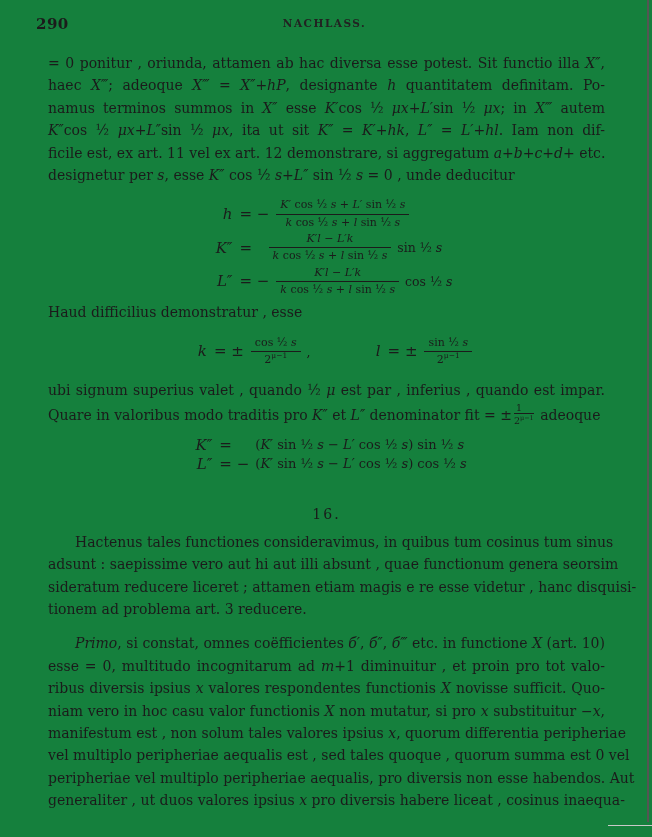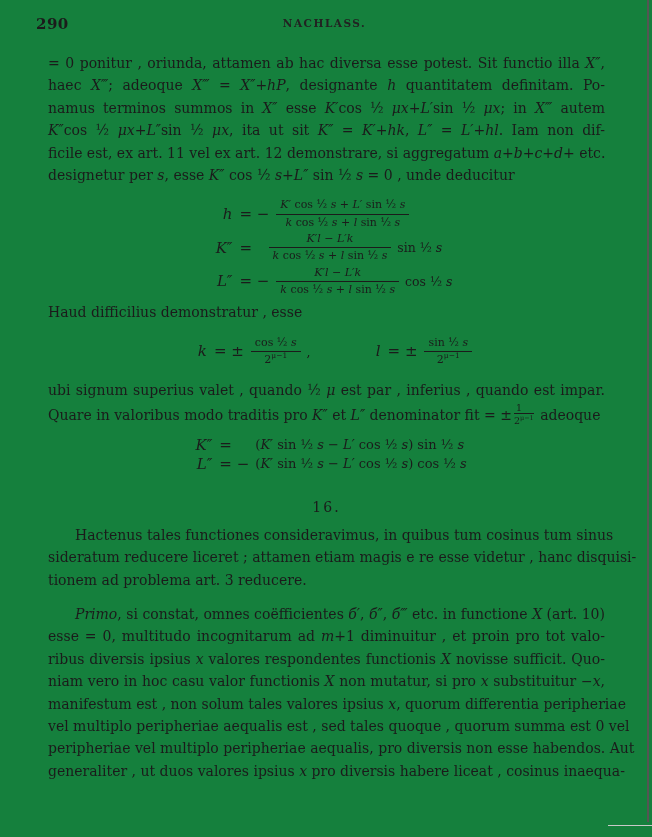--- a/index.html
+++ b/index.html
@@ -67,21 +67,21 @@
   .ifrac .num { display: block; border-bottom: 1px solid #1b1b1b; padding: 0 2px; }
   .ifrac .den { display: block; padding-top: 1px; }
 
   .feq { margin: 9px auto 4px auto; }
   .feq .eqrow { margin: 1px 0; }
   .feq .elhs { min-width: 26px; }
   .feq .erel2 { font-size: 15px; display: inline-block; width: 36px; white-space: pre; }
   .feq .ebody { font-size: 13px; }
 
   .section-number {
-    margin-top: 25px; text-align: center;
+    margin-top: 32px; text-align: center;
     font-size: 14px; letter-spacing: 2px; height: 18px; line-height: 18px;
   }
   .p2 { margin-top: 8px; }
 </style>
 </head>
 <body>
 
 <div class="page">
   <div class="scan-border"></div>
   <div class="scan-bottom"></div>
@@ -171,20 +171,21 @@
         <span class="elhs"><span class="i">L″</span></span>
         <span class="erel2">= −</span>
         <span class="ebody"><span>(</span><span class="i">K′</span><span> sin ½ </span><span class="i">s</span><span> − </span><span class="i">L′</span><span> cos ½ </span><span class="i">s</span><span>) cos ½ </span><span class="i">s</span></span>
       </div>
     </div>
 
     <div class="section-number">16.</div>
 
     <div class="para p2">
       <div class="line indent"><span>Hactenus tales functiones consideravimus, in quibus tum cosinus tum sinus</span></div>
+      <div class="line"><span>adsunt :  saepissime vero aut hi aut  illi absunt ,  quae functionum genera seorsim</span></div>
       <div class="line"><span>sideratum reducere liceret ;   attamen etiam magis e re esse videtur ,  hanc disquisi-</span></div>
       <div class="line last"><span>tionem ad problema art. 3 reducere.</span></div>
     </div>
 
     <div class="para">
       <div class="line indent"><span class="i">Primo</span><span>, si constat, omnes coëfficientes  </span><span class="i">б′</span><span>, </span><span class="i">б″</span><span>, </span><span class="i">б‴</span><span> etc.  in functione  </span><span class="i">X</span><span> (art. 10)</span></div>
       <div class="line"><span>esse  = 0,  multitudo incognitarum ad  </span><span class="i">m</span><span>+1  diminuitur ,  et proin pro tot valo-</span></div>
       <div class="line"><span>ribus diversis ipsius  </span><span class="i">x</span><span>  valores respondentes functionis  </span><span class="i">X</span><span>  novisse sufficit.   Quo-</span></div>
       <div class="line"><span>niam vero in hoc casu valor functionis  </span><span class="i">X</span><span>  non mutatur, si pro  </span><span class="i">x</span><span>  substituitur  −</span><span class="i">x</span><span>,</span></div>
       <div class="line"><span>manifestum est ,  non solum tales valores ipsius  </span><span class="i">x</span><span>,  quorum differentia peripheriae</span></div>

